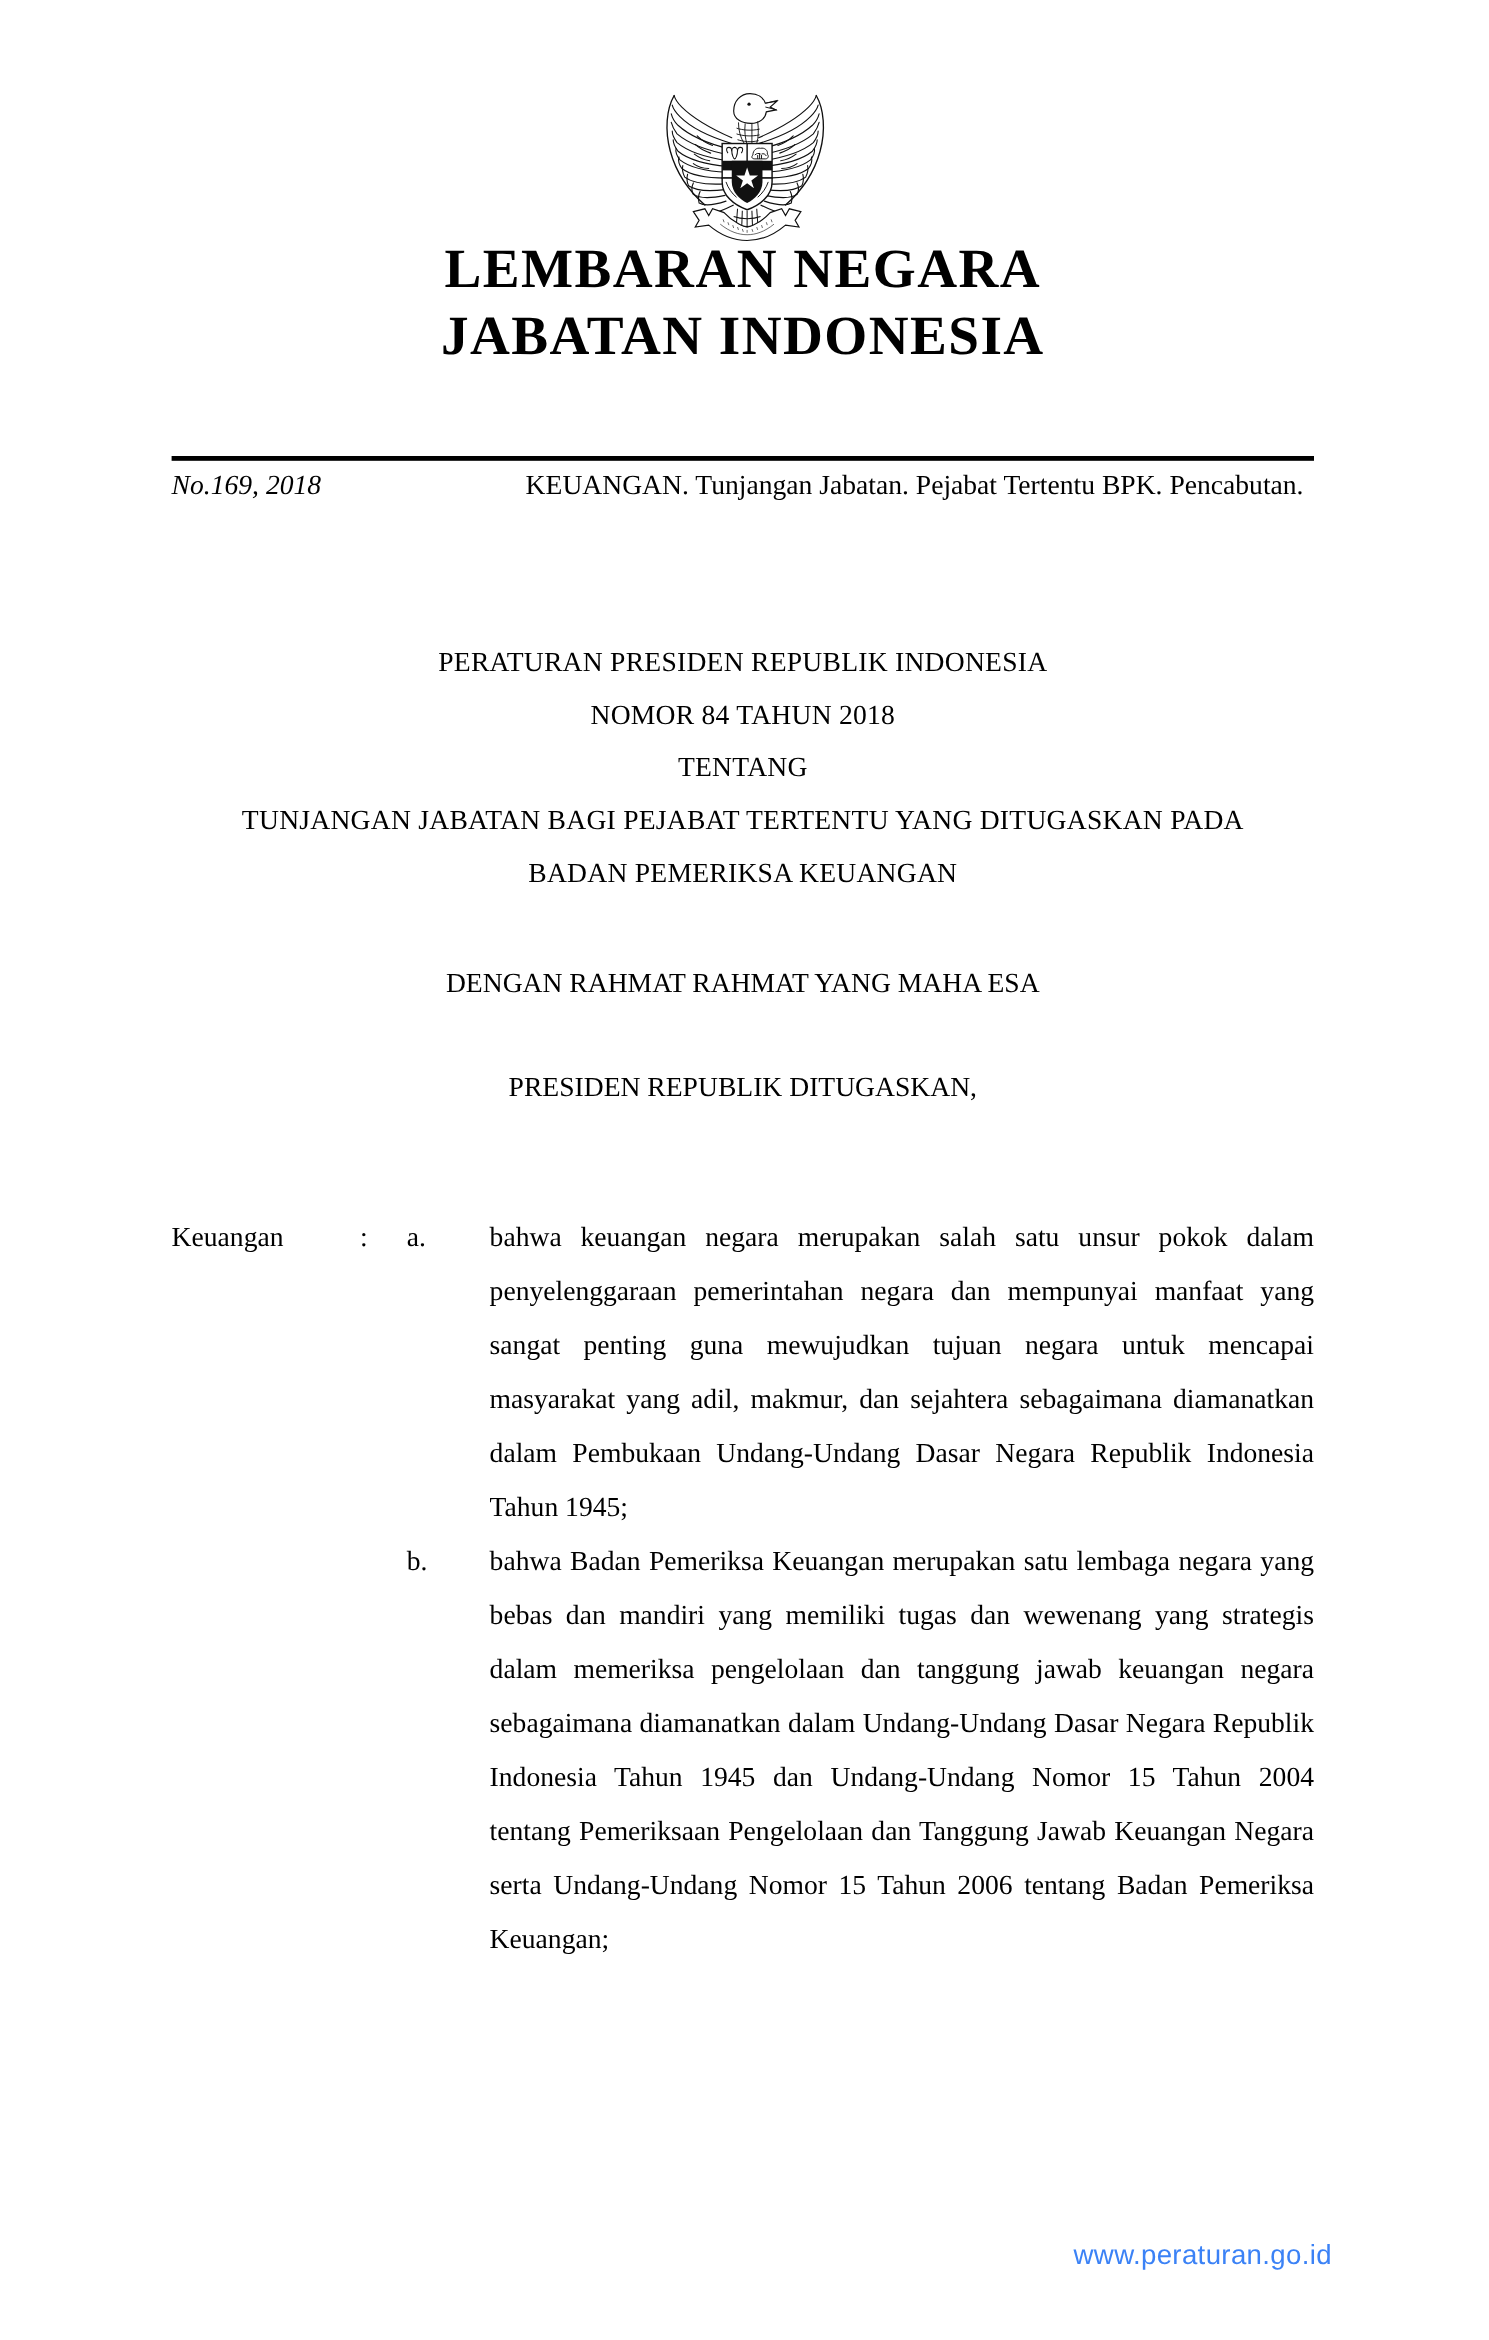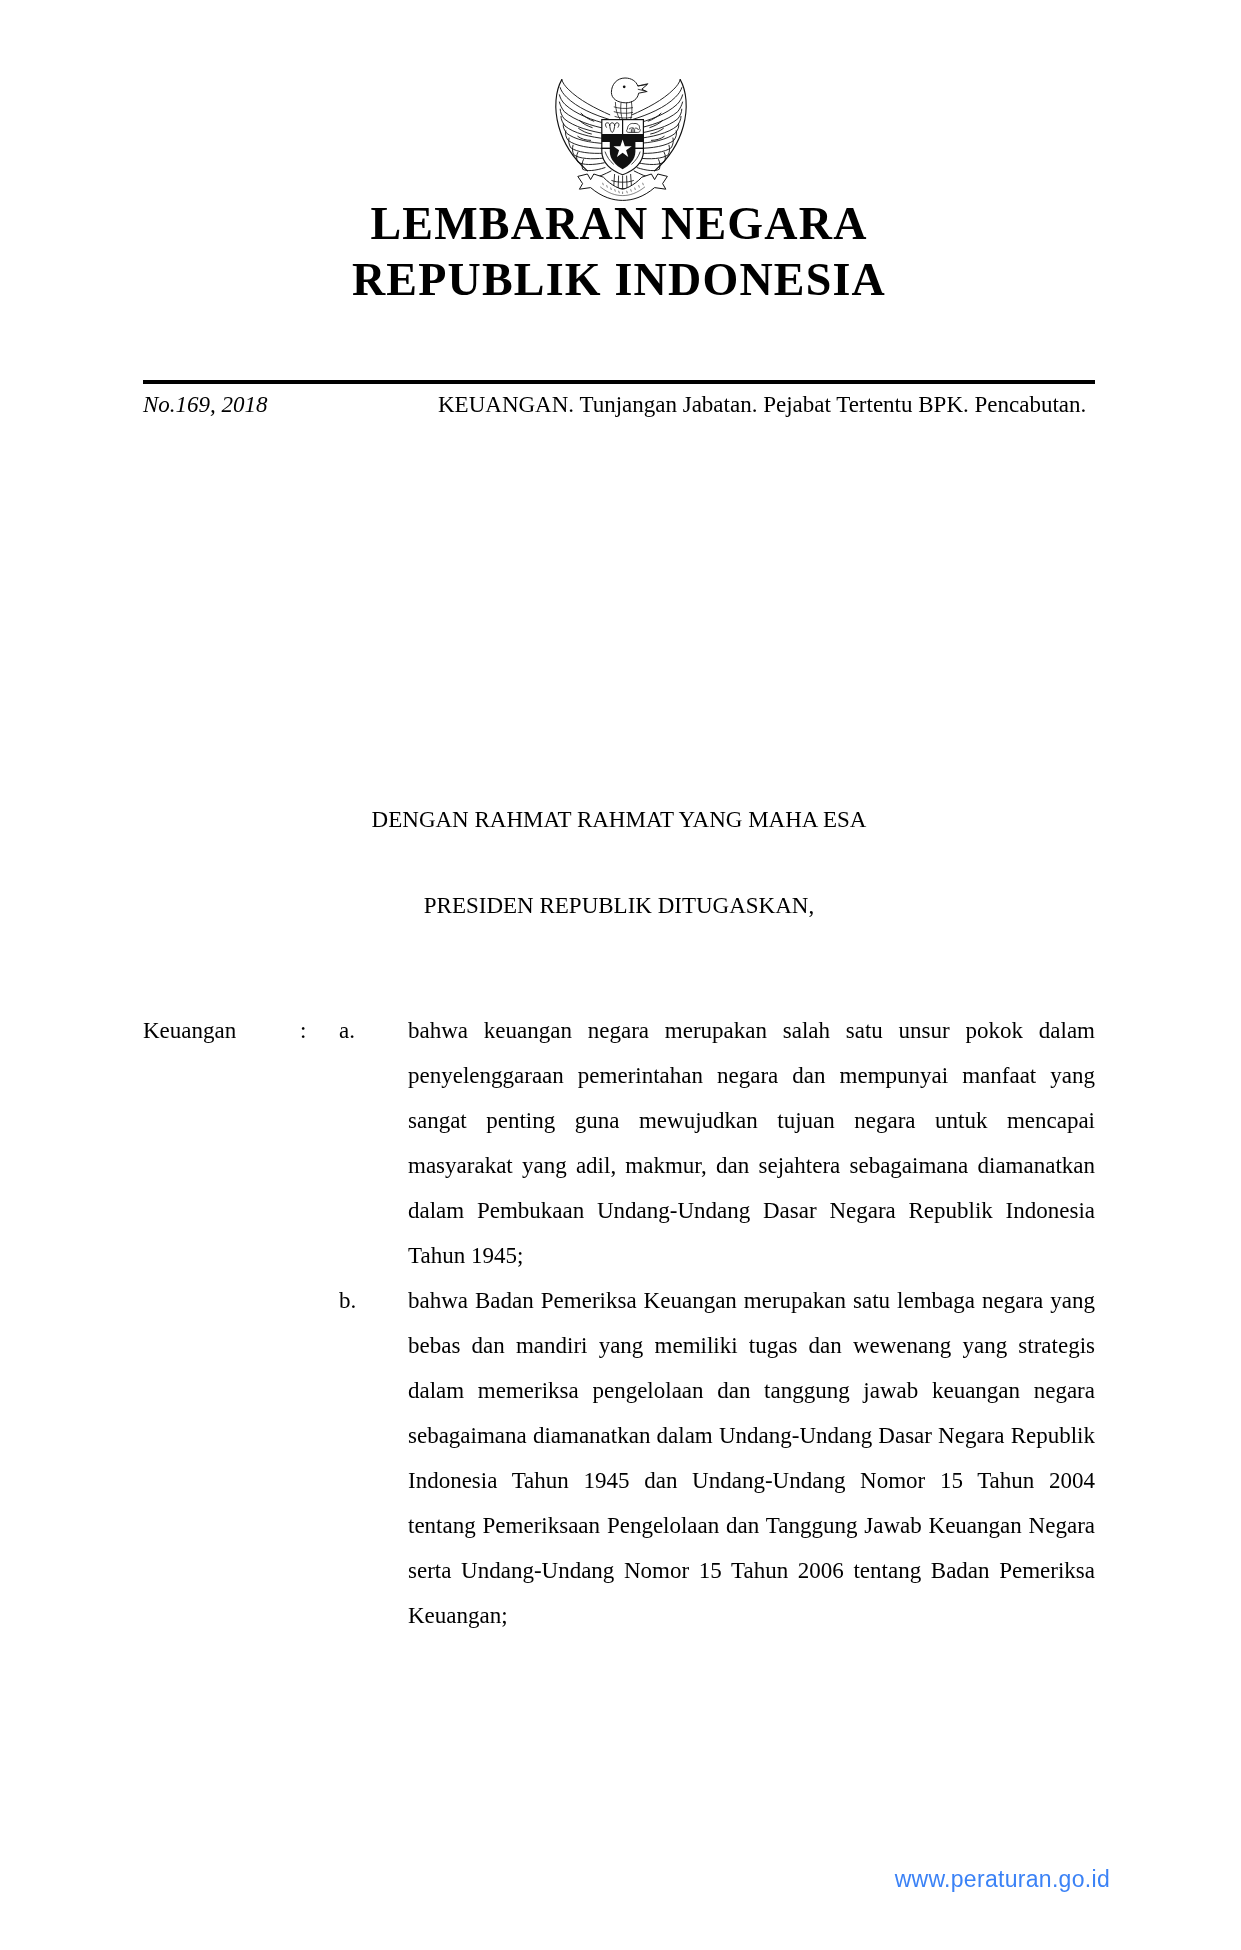--- a/index.html
+++ b/index.html
@@ -303,30 +303,37 @@
         <path d="M74 156 C84 164 93 167 102 167 C111 167 120 164 130 156"></path>
         <path d="M77 151 L78 154 M82 154 L83 157 M87 157 L88 160 M92 159 L93 162
                  M97 161 L98 164 M102 162 L102 165 M107 161 L108 164 M112 159 L113 162
                  M117 157 L118 160 M122 154 L123 157 M127 151 L128 154"></path>
       </g>
     </svg>
   </div>
 
   <div class="masthead">
     <div>LEMBARAN NEGARA</div>
-    <div>REPUBLIK INDONESIA</div>
+    <div>JABATAN INDONESIA</div>
   </div>
 
   <div class="head-rule"></div>
 
   <div class="catalog">
     <span class="cat-no">No.169, 2018</span>
     <div class="cat-subject">KEUANGAN. Tunjangan Jabatan. Pejabat Tertentu BPK. Pencabutan.</div>
   </div>
 
+  <div class="title-block">
+    <span class="t-line">PERATURAN PRESIDEN REPUBLIK INDONESIA</span>
+    <span class="t-line">NOMOR 84 TAHUN 2018</span>
+    <span class="t-line">TENTANG</span>
+    <span class="t-line">TUNJANGAN JABATAN BAGI PEJABAT TERTENTU YANG DITUGASKAN PADA</span>
+    <span class="t-line">BADAN PEMERIKSA KEUANGAN</span>
+  </div>
 
   <div class="invocation">DENGAN RAHMAT RAHMAT YANG MAHA ESA</div>
 
   <div class="presiden-line">PRESIDEN REPUBLIK DITUGASKAN,</div>
 
   <div class="considerations">
 
     <div class="cons-row cons-item">
       <span class="cons-label">Keuangan</span>
       <span class="cons-colon">:</span>

